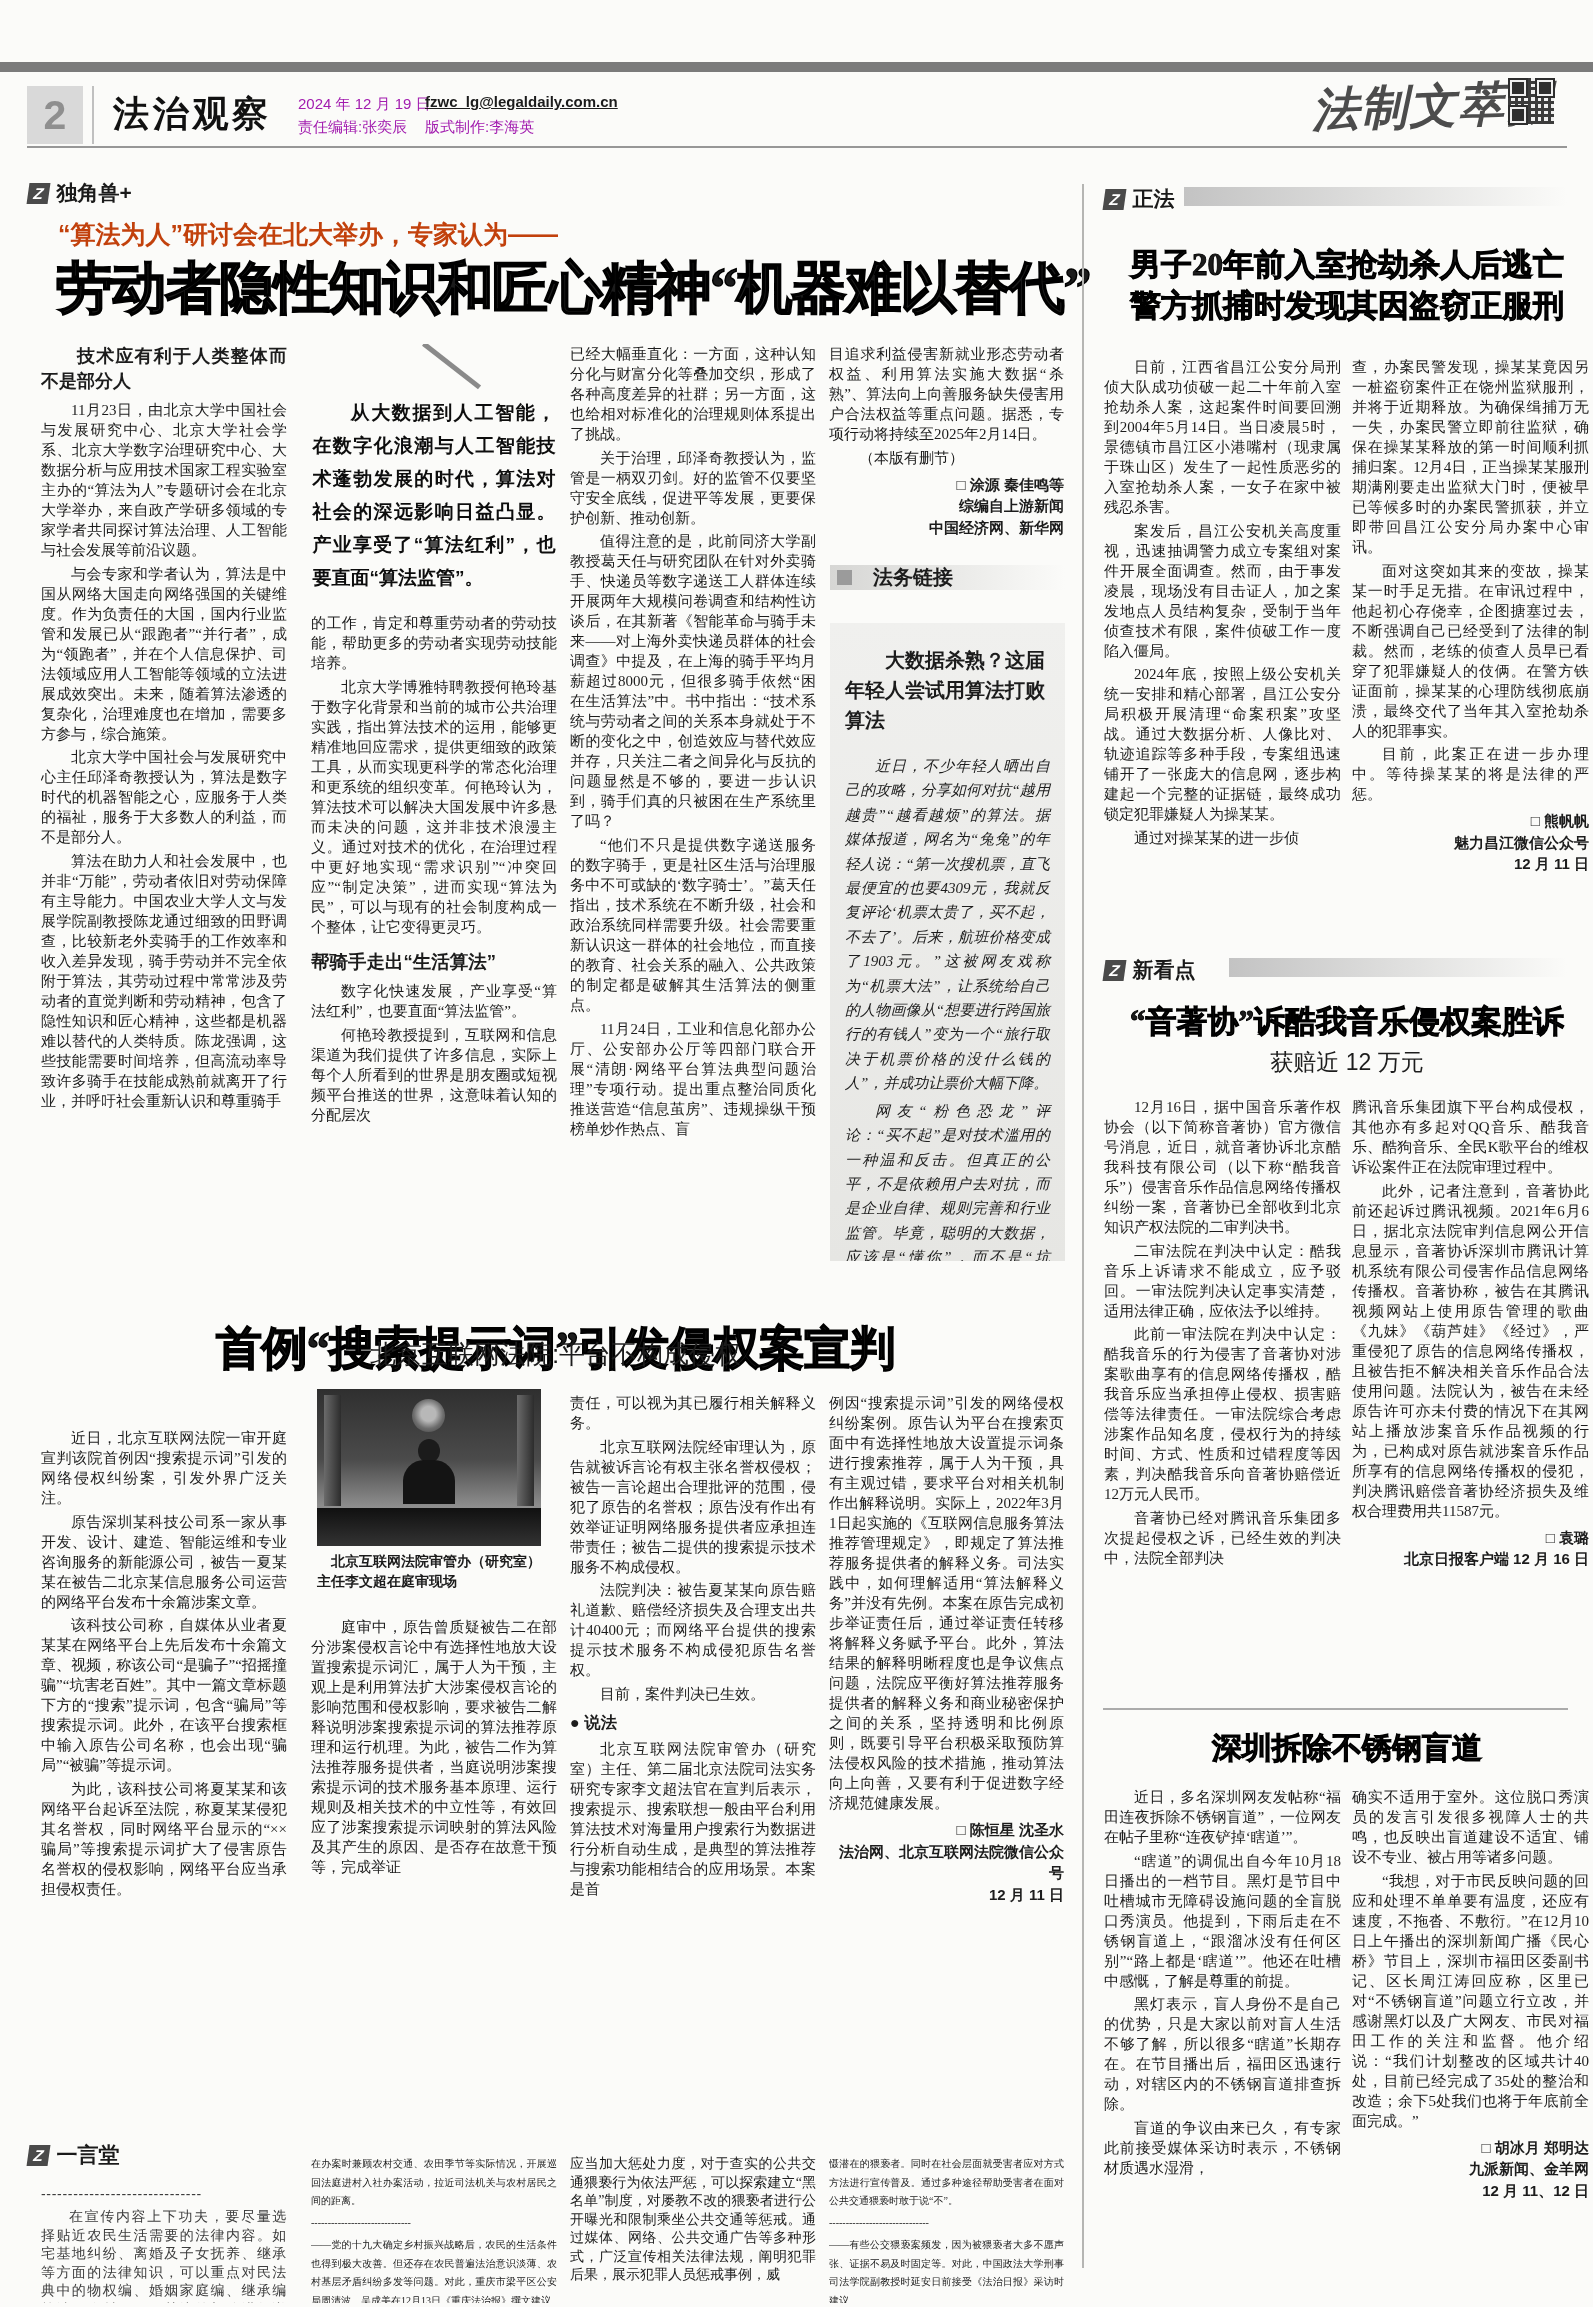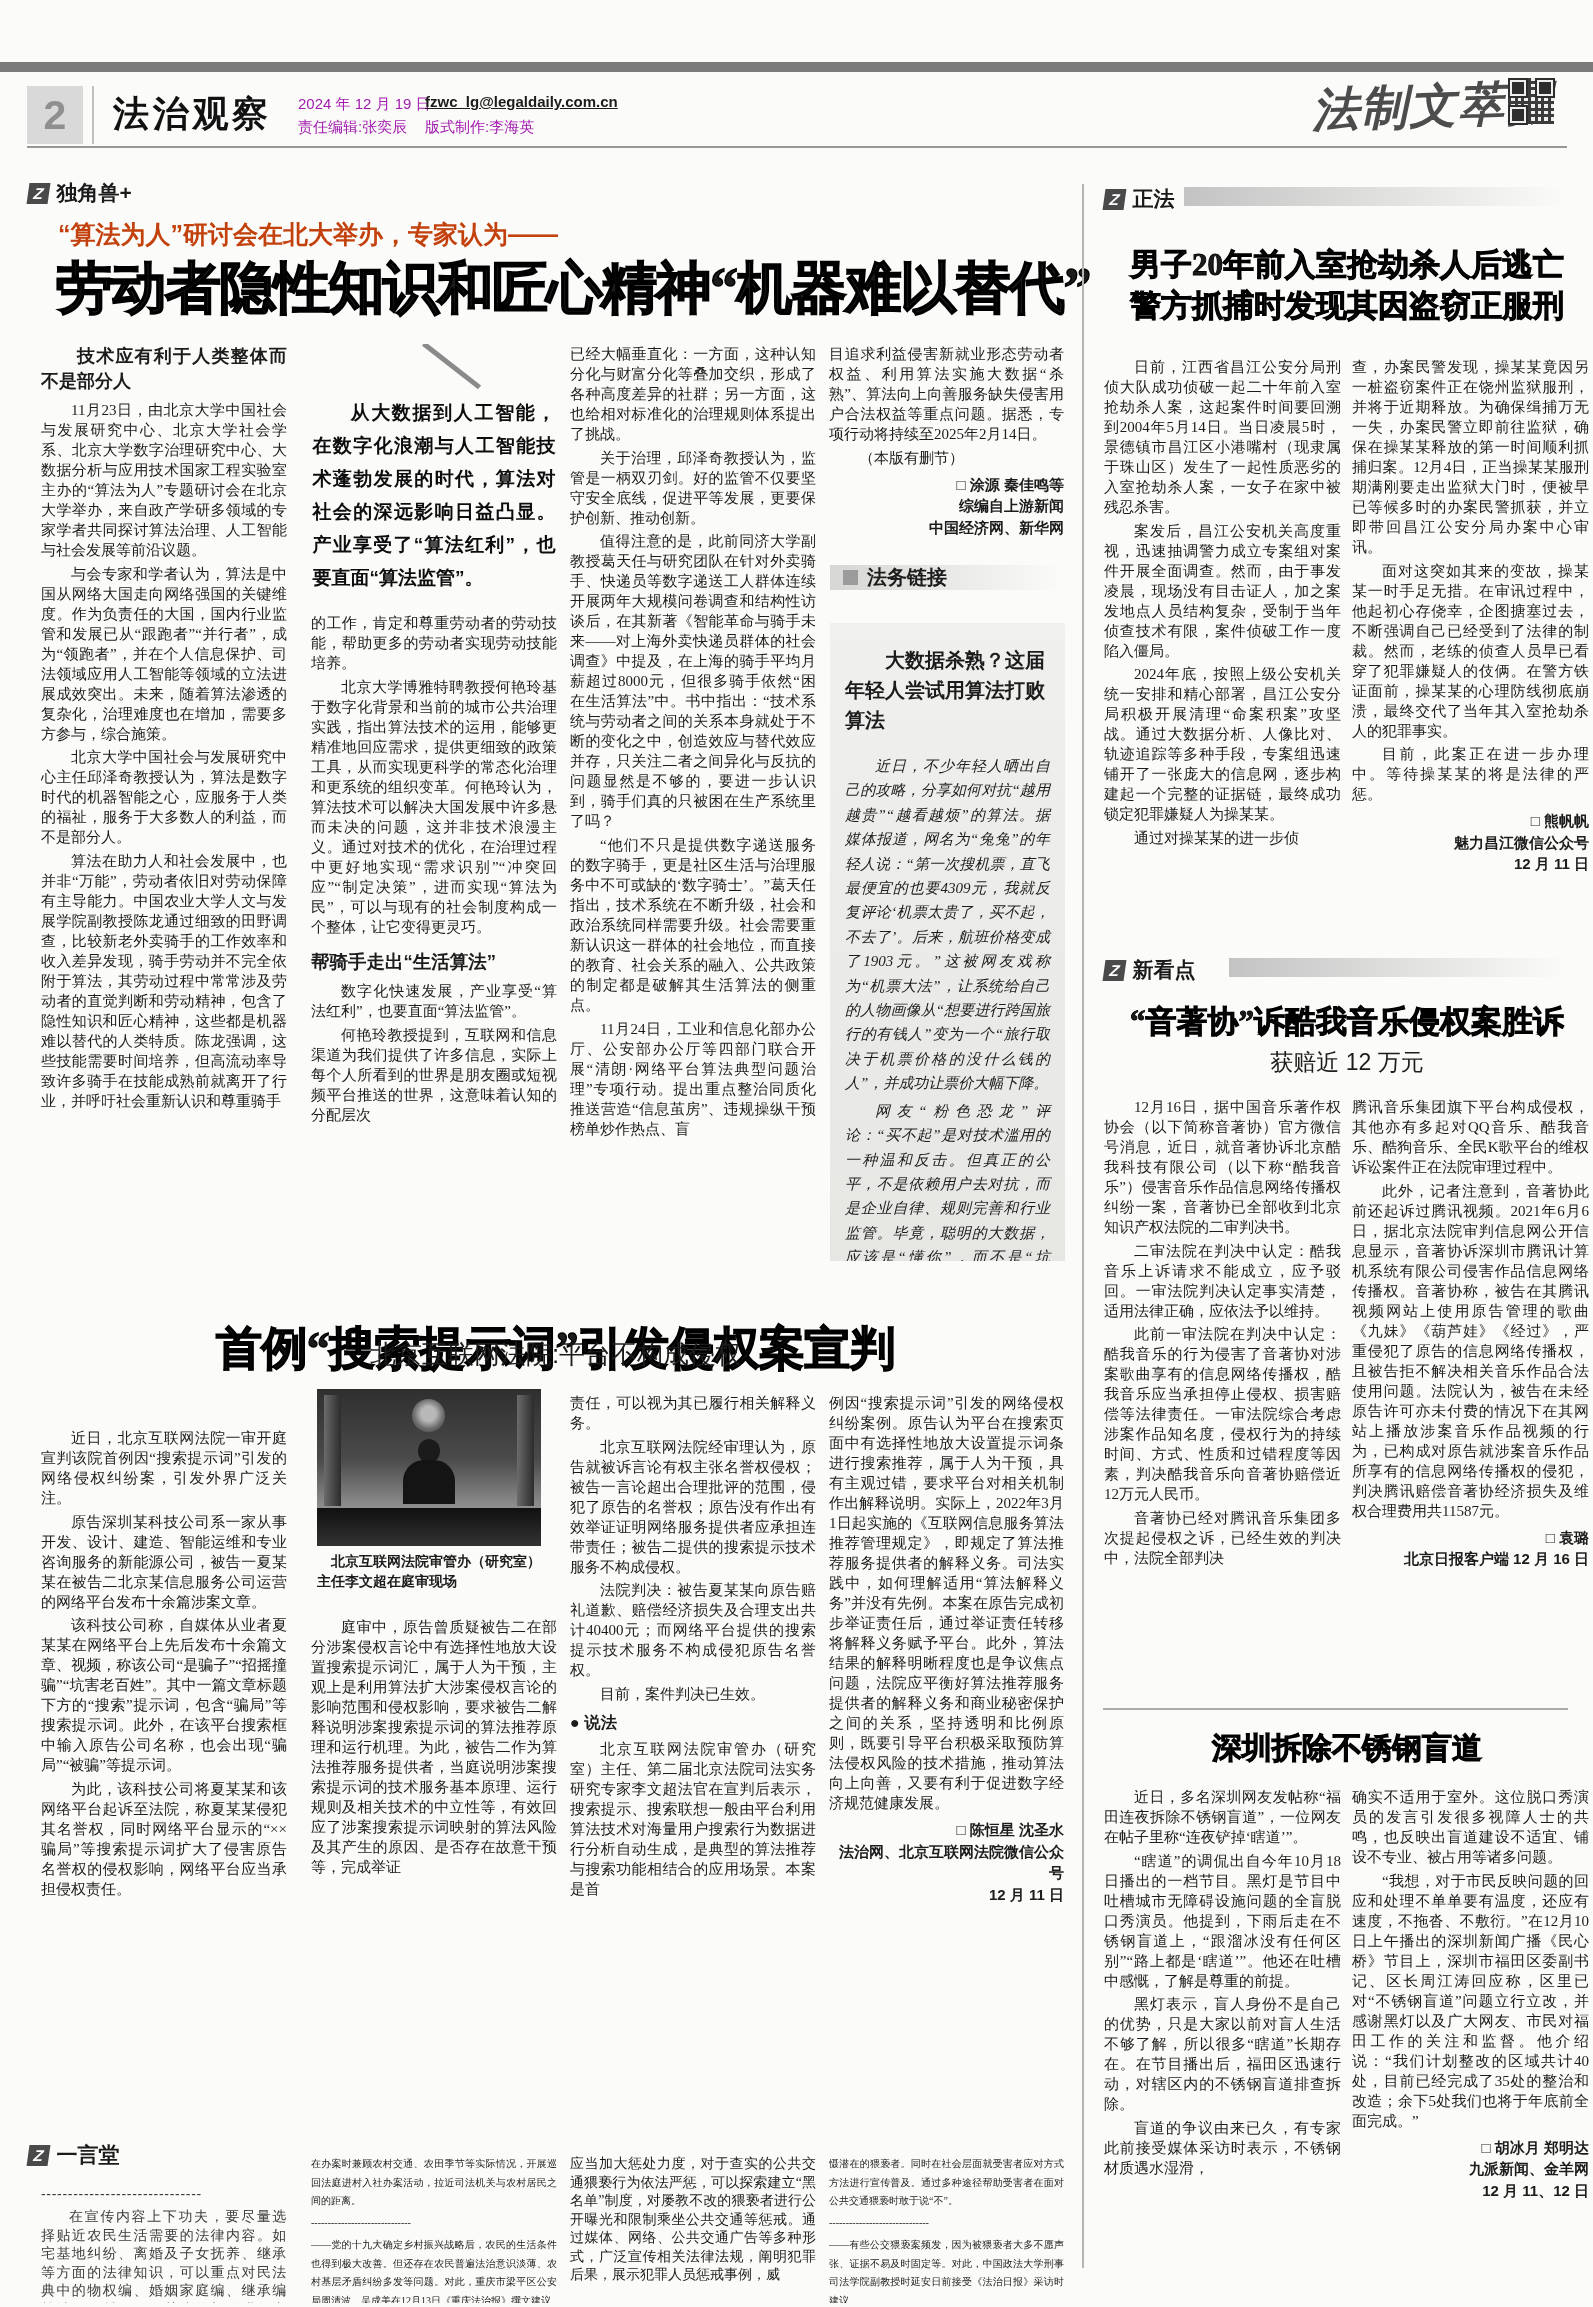--- a/index.html
+++ b/index.html
@@ -35,21 +35,21 @@
   .bodycol p{margin:0 0 3.7px;text-indent:2em;}
   .bodycol p.noind{text-indent:0;}
   .bodycol p.subline{font:bold 16.3px/22px "Liberation Sans",sans-serif;text-indent:0;margin:7.4px 0 6px;}
   .subhead{font:bold 18px/25px "Liberation Sans",sans-serif;text-indent:2em;margin:0 0 6px;}
   .subhead2{font:bold 18.5px/25px "Liberation Sans",sans-serif;margin:12px 0 7.4px;}
   .pullquote{margin:52px 1.5px 19px;font:bold 19px/33px "Liberation Sans",sans-serif;text-indent:2em;text-align:justify;color:#0d0d0d;}
   .slash{width:71px;height:5.2px;background:#8a8a8a;transform:rotate(38deg);}
   .attr{text-align:right;font:600 15px/21.5px "Liberation Sans",sans-serif;margin-top:6px;}
   
   .llstrip{left:830px;top:565px;width:235px;height:25px;background:linear-gradient(90deg,#d6d6d4,#fbfbf9);
-           display:flex;align-items:center;gap:9px;padding-left:13px;box-sizing:border-box;
+           display:flex;align-items:center;gap:21px;padding-left:7px;box-sizing:border-box;
            font:bold 20px "Liberation Sans",sans-serif;}
   .llsq{width:15px;height:15px;background:#9b9b9b;flex:0 0 auto;}
   .llbox{left:830px;top:623px;width:235px;height:638px;background:linear-gradient(180deg,#f0f0ee,#e6e6e3);
          padding:22px 15px;box-sizing:border-box;overflow:hidden;}
   .llbox .boxtitle{font:bold 20px/30px "Liberation Sans",sans-serif;text-indent:2em;margin:0 0 19px;}
   .llbody{font-style:italic;font-size:15px;line-height:24.4px;text-align:justify;}
   .llbody p{margin:0 0 3px;text-indent:2em;}
   
   .vrule{left:1082px;top:184px;width:1.5px;height:2084px;background:#b5b5b3;}
   .rhead{width:488px;text-align:center;font:bold 31px/41px "Liberation Serif",serif;-webkit-text-stroke:0.9px #000;}

